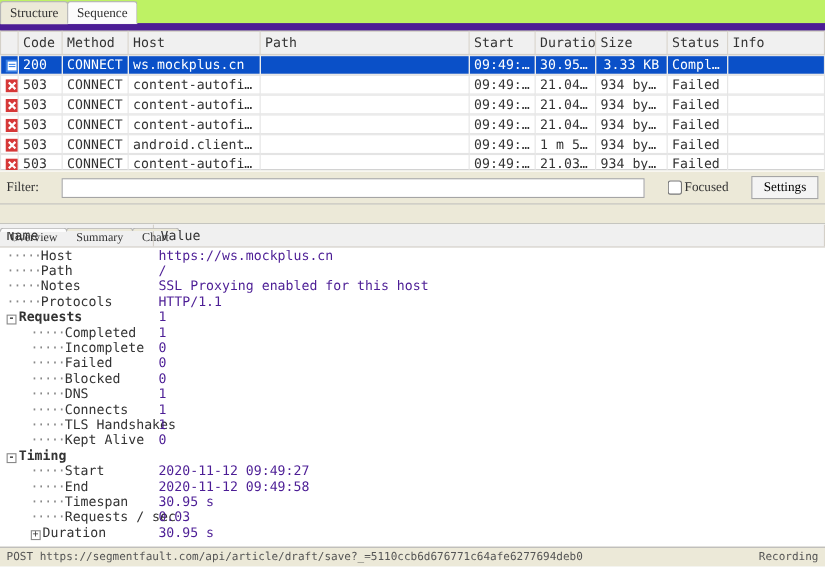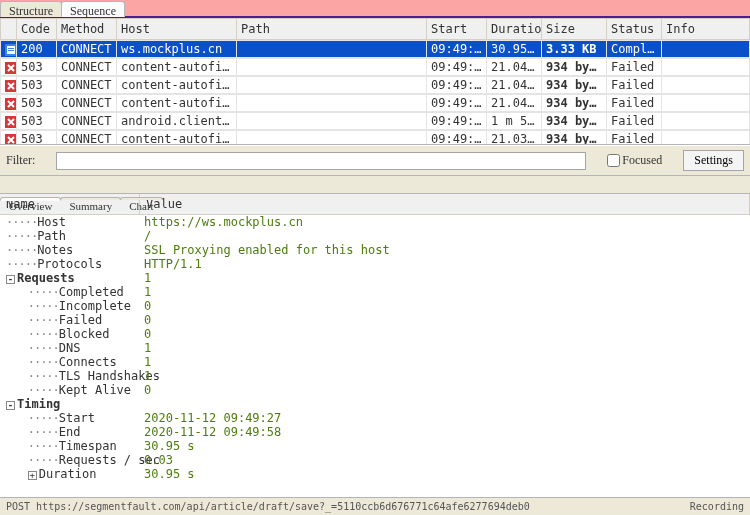--- a/index.html
+++ b/index.html
@@ -10,23 +10,23 @@
     color: #333;
     width: 750px;
     height: 515px;
     overflow: hidden;
     display: flex;
     flex-direction: column;
   }
   
   .top-tabs {
     display: flex;
-    background: #fca5a5;
-    border-bottom: 2px solid #4c1d95;
-    height: 18px;
+    background: #bef264;
+    border-bottom: 7px solid #4c1d95;
+    height: 28px;
   }
   .top-tab {
     padding: 2px 8px 0 8px;
     border: 1px solid #b5b5b5;
     border-bottom: none;
     border-top-left-radius: 3px;
     border-top-right-radius: 3px;
     background: #ece9d8;
     margin-right: -1px;
     font-family: "SimSun","NSimSun",serif;
@@ -89,21 +89,21 @@
     display: inline-block;
     vertical-align: middle;
   }
   .col-icon  { width: 16px; }
   .col-code  { width: 40px; }
   .col-method{ width: 60px; }
   .col-host  { width: 120px; }
   .col-path  { width: 190px; }
   .col-start { width: 60px; }
   .col-dur   { width: 55px; }
-  .col-size  { width: 65px; text-align: left; font-weight: bold; }
+  .col-size  { width: 65px; text-align: center; }
   .col-status{ width: 55px; }
   .col-info  { width: auto; }
 
   
   .filter-bar {
     display: flex;
     align-items: center;
     padding: 4px 6px;
     background: #ece9d8;
     border-top: 1px solid #fff;
@@ -183,21 +183,21 @@
   .ov-row .name {
     width: 140px;
     flex-shrink: 0;
     padding-left: 6px;
     white-space: pre;
     color: #333;
   }
   .ov-row .value {
     flex: 1;
     padding-left: 4px;
-    color: #4d7c0f;
+    color: #4c1d95;
   }
   .ov-row.bold .name { font-weight: bold; }
   .dots { color: #888; letter-spacing: -1px; }
   .expander { display: inline-block; width: 9px; height: 9px; border: 1px solid #888; line-height: 7px; font-size: 9px; text-align: center; margin-right: 2px; background: #fff; }
 
   
   .statusbar {
     height: 18px;
     background: #ece9d8;
     border-top: 1px solid #b5b5b5;

